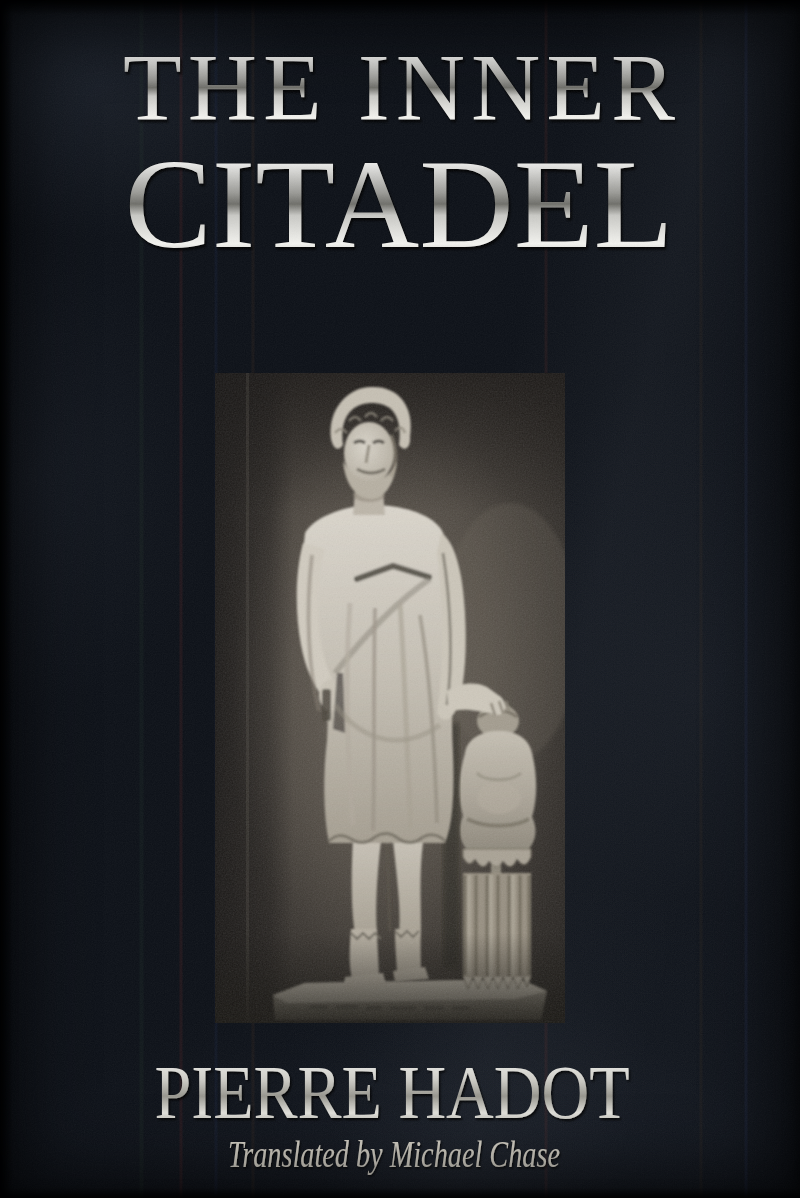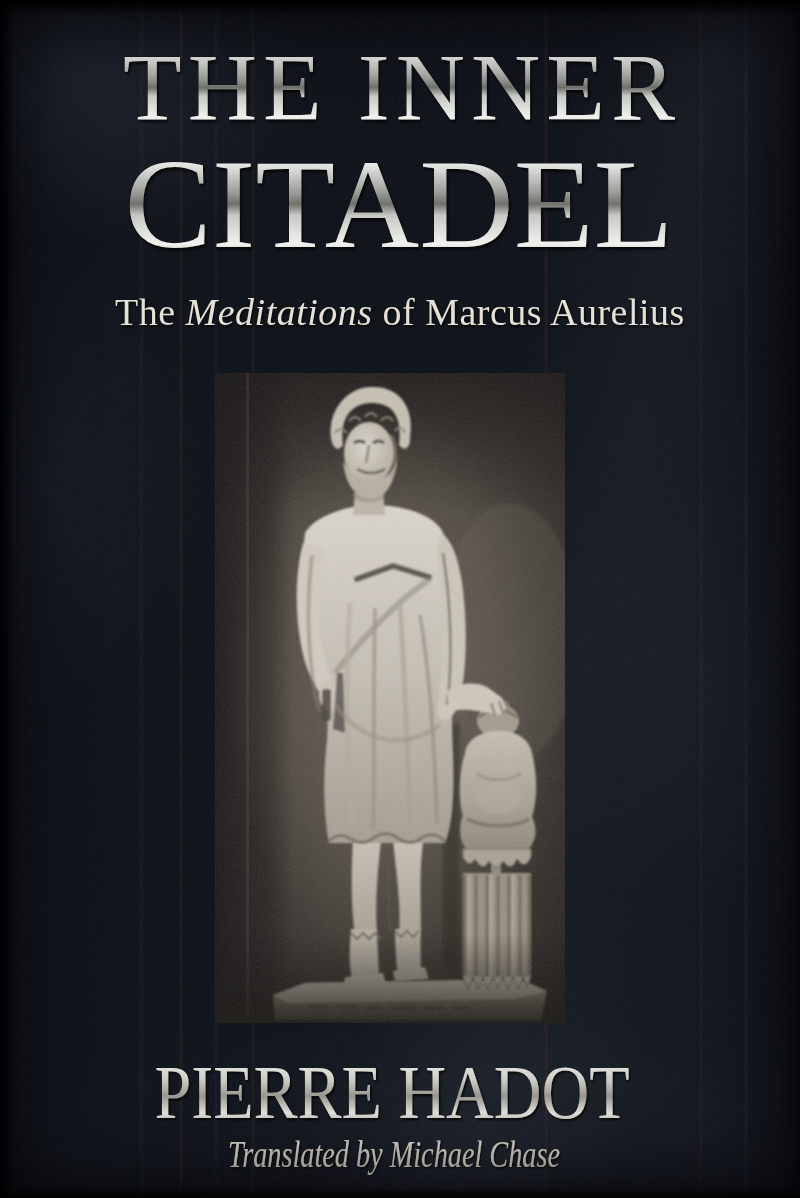--- a/index.html
+++ b/index.html
@@ -64,21 +64,20 @@
       <filter id="tShadow" x="-10%" y="-20%" width="120%" height="150%">
         <feDropShadow dx="1.5" dy="2.5" stdDeviation="1.3" flood-color="#000000" flood-opacity="0.85"></feDropShadow>
       </filter>
     </defs>
     <g filter="url(#tShadow)" fill="url(#metalT)" stroke="rgba(8,8,10,.4)" stroke-width="1" style="paint-order:stroke fill">
       <text x="399" y="120" font-size="96" text-anchor="middle" textLength="552" lengthAdjust="spacing">THE INNER</text>
       <text x="399" y="247" font-size="128" text-anchor="middle" textLength="549" lengthAdjust="spacingAndGlyphs">CITADEL</text>
     </g>
   </svg>
 
-  <div class="subtitle"><span class="lead">The</span><span class="ital">Meditations</span><span>of Marcus Aurelius</span></div>
 
   <div class="photo" role="img" aria-label="Black-and-white photograph of a full-length marble statue of Marcus Aurelius in a draped toga, standing beside a trophy of armor on a stone plinth">
     <svg viewBox="0 0 350 650" preserveAspectRatio="none">
       <defs>
         <radialGradient id="pbg" cx="48%" cy="44%" r="78%">
           <stop offset="0" stop-color="#5a534b"></stop>
             <stop offset=".4" stop-color="#49433c"></stop>
           <stop offset=".72" stop-color="#2e2a26"></stop>
             <stop offset="1" stop-color="#1b1917"></stop>
         </radialGradient>

